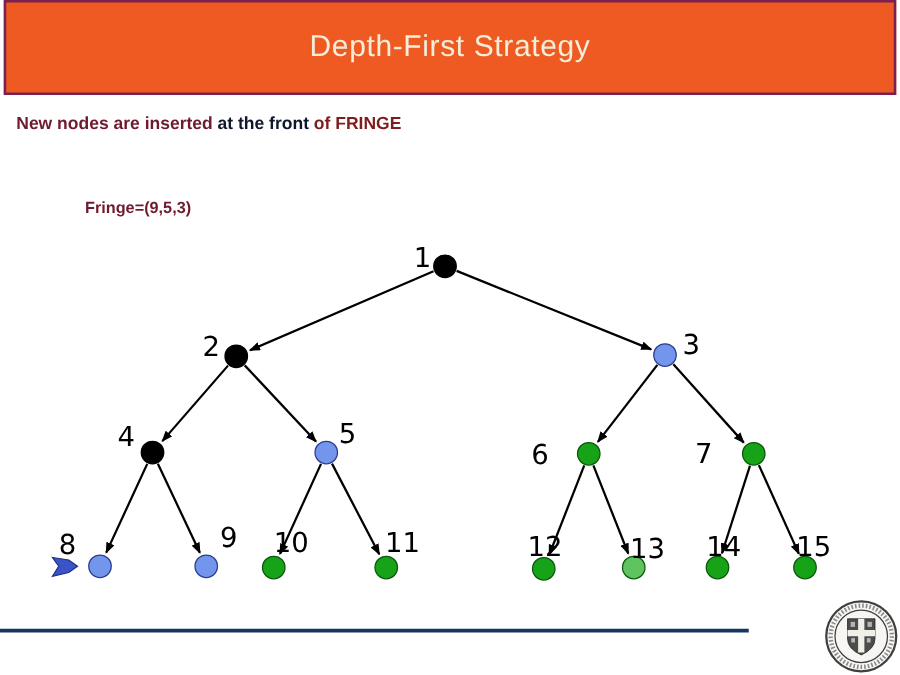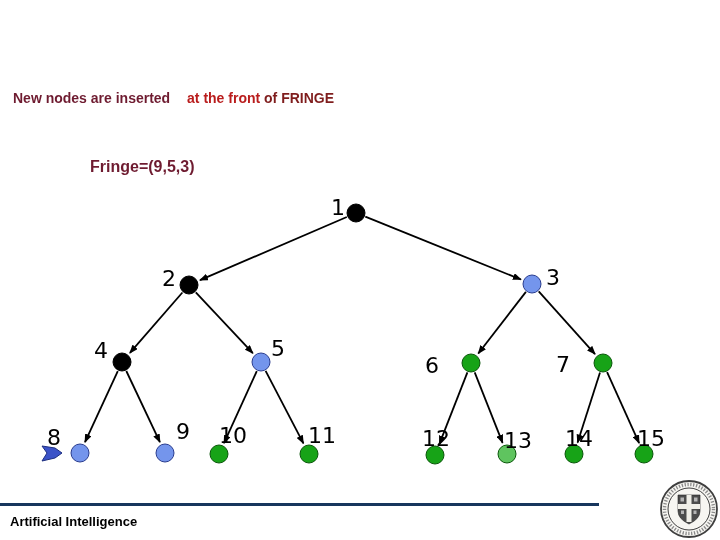--- a/index.html
+++ b/index.html
@@ -12,34 +12,37 @@
     border:2px solid #7B2150;background:#EE5A21;
     display:flex;align-items:center;justify-content:center;
   }
   .header .title{
     font-size:24px;letter-spacing:0.5px;color:#F2EDD9;
   }
   .subtitle{
     position:absolute;left:13px;top:90px;font-size:14px;font-weight:bold;white-space:pre;
   }
   .fringe{
-    position:absolute;left:90px;top:158px;font-size:16px;font-weight:bold;
+    position:absolute;left:68px;top:158px;font-size:13px;font-weight:bold;
   }
   .tree-svg{position:absolute;left:0;top:0;}
   .footer-line{position:absolute;left:0;top:503px;width:599px;height:3px;}
   .footer-text{position:absolute;left:10px;top:514px;font-size:13px;font-weight:bold;color:#000;}
   .seal{position:absolute;left:659px;top:479px;}
 </style>
 </head>
 <body>
 
 <div class="slide">
 
+  <div class="header" style="background-color: rgb(238, 90, 33); border-color: rgb(123, 33, 80);">
+    <div class="title" style="color: rgb(242, 237, 217);">Depth-First Strategy</div>
+  </div>
 
-  <div class="subtitle"><span style="color: rgb(110, 27, 48); margin-top: 20px;">New nodes are inserted </span><span style="color: #b91c1c; margin-left: 13px;">at the front </span><span style="color: #7f1d1d;">of FRINGE</span></div>
+  <div class="subtitle"><span style="color: rgb(110, 27, 48); margin-top: 20px;">New nodes are inserted </span><span style="color: #0f172a;">at the front </span><span style="color: #7f1d1d;">of FRINGE</span></div>
 
   <div class="fringe" style="color: rgb(110, 27, 48);">Fringe=(9,5,3)</div>
 
   <svg class="tree-svg" width="720" height="540" viewBox="0 0 720 540">
       <defs>
         <marker id="arrow" markerWidth="9" markerHeight="7" refX="8" refY="3.5" orient="auto" markerUnits="userSpaceOnUse" viewBox="0 0 9 7">
           <path d="M0,0 L9,3.5 L0,7 Z" fill="#000000"></path>
         </marker>
       </defs>
       <line x1="346.8" y1="217.0" x2="200.0" y2="280.2" stroke="#000000" stroke-width="1.8" marker-end="url(#arrow)"></line>
@@ -84,21 +87,20 @@
       <circle cx="507" cy="454" r="9" fill="#5FC45F" stroke="#0B570B" stroke-width="1"></circle>
       <text x="518" y="440" text-anchor="middle" dominant-baseline="central" font-family="DejaVu Sans, sans-serif" font-size="22" fill="#000000">13</text>
       <circle cx="574" cy="454" r="9" fill="#17A317" stroke="#0B570B" stroke-width="1"></circle>
       <text x="579" y="438" text-anchor="middle" dominant-baseline="central" font-family="DejaVu Sans, sans-serif" font-size="22" fill="#000000">14</text>
       <circle cx="644" cy="454" r="9" fill="#17A317" stroke="#0B570B" stroke-width="1"></circle>
       <text x="651" y="438" text-anchor="middle" dominant-baseline="central" font-family="DejaVu Sans, sans-serif" font-size="22" fill="#000000">15</text>
     </svg>
 
   <div class="footer-line" style="background-color: rgb(23, 54, 93);"></div>
 
-  <div class="footer-text">Artificial Intelligence</div>
 
   <svg class="seal" width="60" height="60" viewBox="0 0 60 60">
     <circle cx="30" cy="30" r="28" fill="#F7F6F2" stroke="#3F3F3F" stroke-width="1.8"></circle>
     <circle cx="30" cy="30" r="24.5" fill="none" stroke="#8A8A8A" stroke-width="3.5" stroke-dasharray="1.3 1.6"></circle>
     <circle cx="30" cy="30" r="21" fill="none" stroke="#3F3F3F" stroke-width="1"></circle>
     <path d="M19,16 L41,16 L41,32 Q41,40 30,45 Q19,40 19,32 Z" fill="#4C4C4C" stroke="#222222" stroke-width="0.6"></path>
     <rect x="27.5" y="16" width="5" height="27" fill="#F0EFE8"></rect>
     <rect x="19" y="25" width="22" height="5" fill="#F0EFE8"></rect>
     <rect x="21.5" y="18.5" width="3.5" height="4" fill="#B5B5B5"></rect>
     <rect x="35" y="18.5" width="3.5" height="4" fill="#B5B5B5"></rect>

